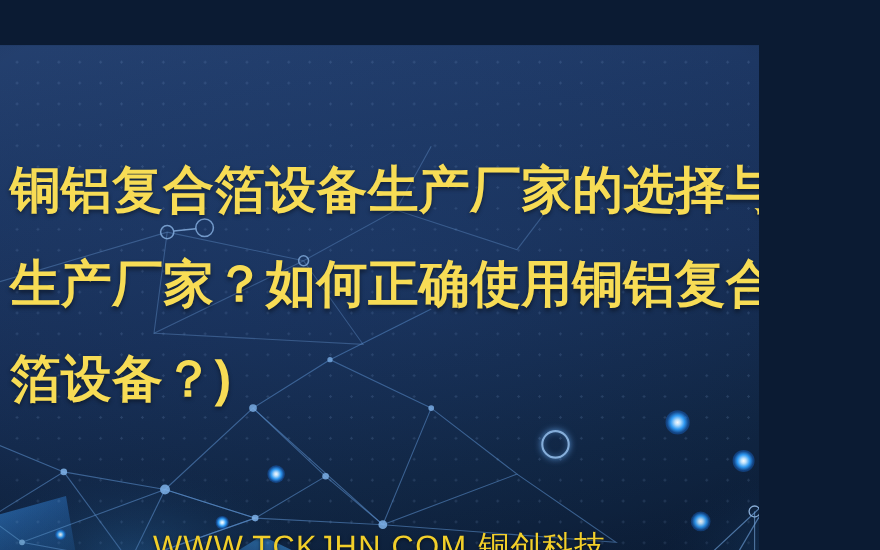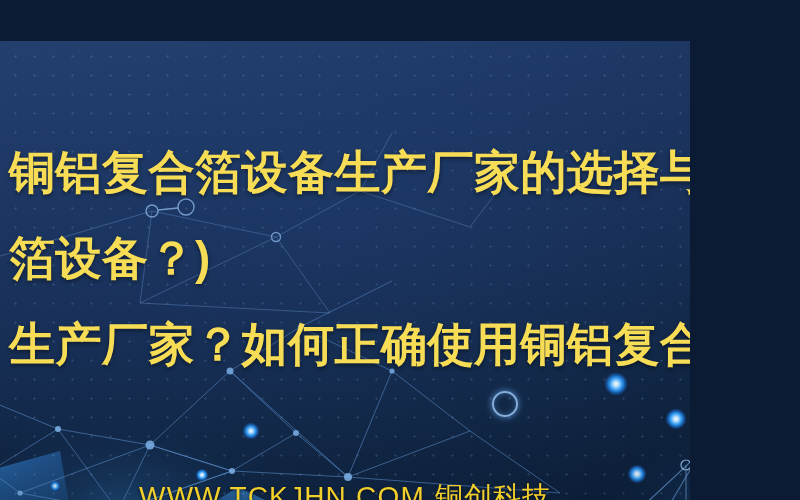--- a/index.html
+++ b/index.html
@@ -216,21 +216,21 @@
   <div class="glow" style="left:766px; top:486px; width:14px; height:14px;"></div>
   <div class="glow" style="left:781px; top:398px; width:10px; height:10px;"></div>
   <div class="glow" style="left:745px; top:322px; width:8px; height:8px;"></div>
 
   <div class="ring" style="left:492px; top:350px; width:22px; height:22px;"></div>
 
   <div class="vignette"></div>
 
   <div class="title-block">
     <div class="title-line">铜铝复合箔设备生产厂家的选择与</div>
+    <div class="title-line">生产厂家？如何正确使用铜铝复合</div>
     <div class="title-line">箔设备？)</div>
-    <div class="title-line">生产厂家？如何正确使用铜铝复合</div>
   </div>
 
   <div class="watermark">
     <span>WWW.TCKJHN.COM</span><span class="brand">铜创科技</span>
   </div>
 
 </div>
 
 </body></html>

